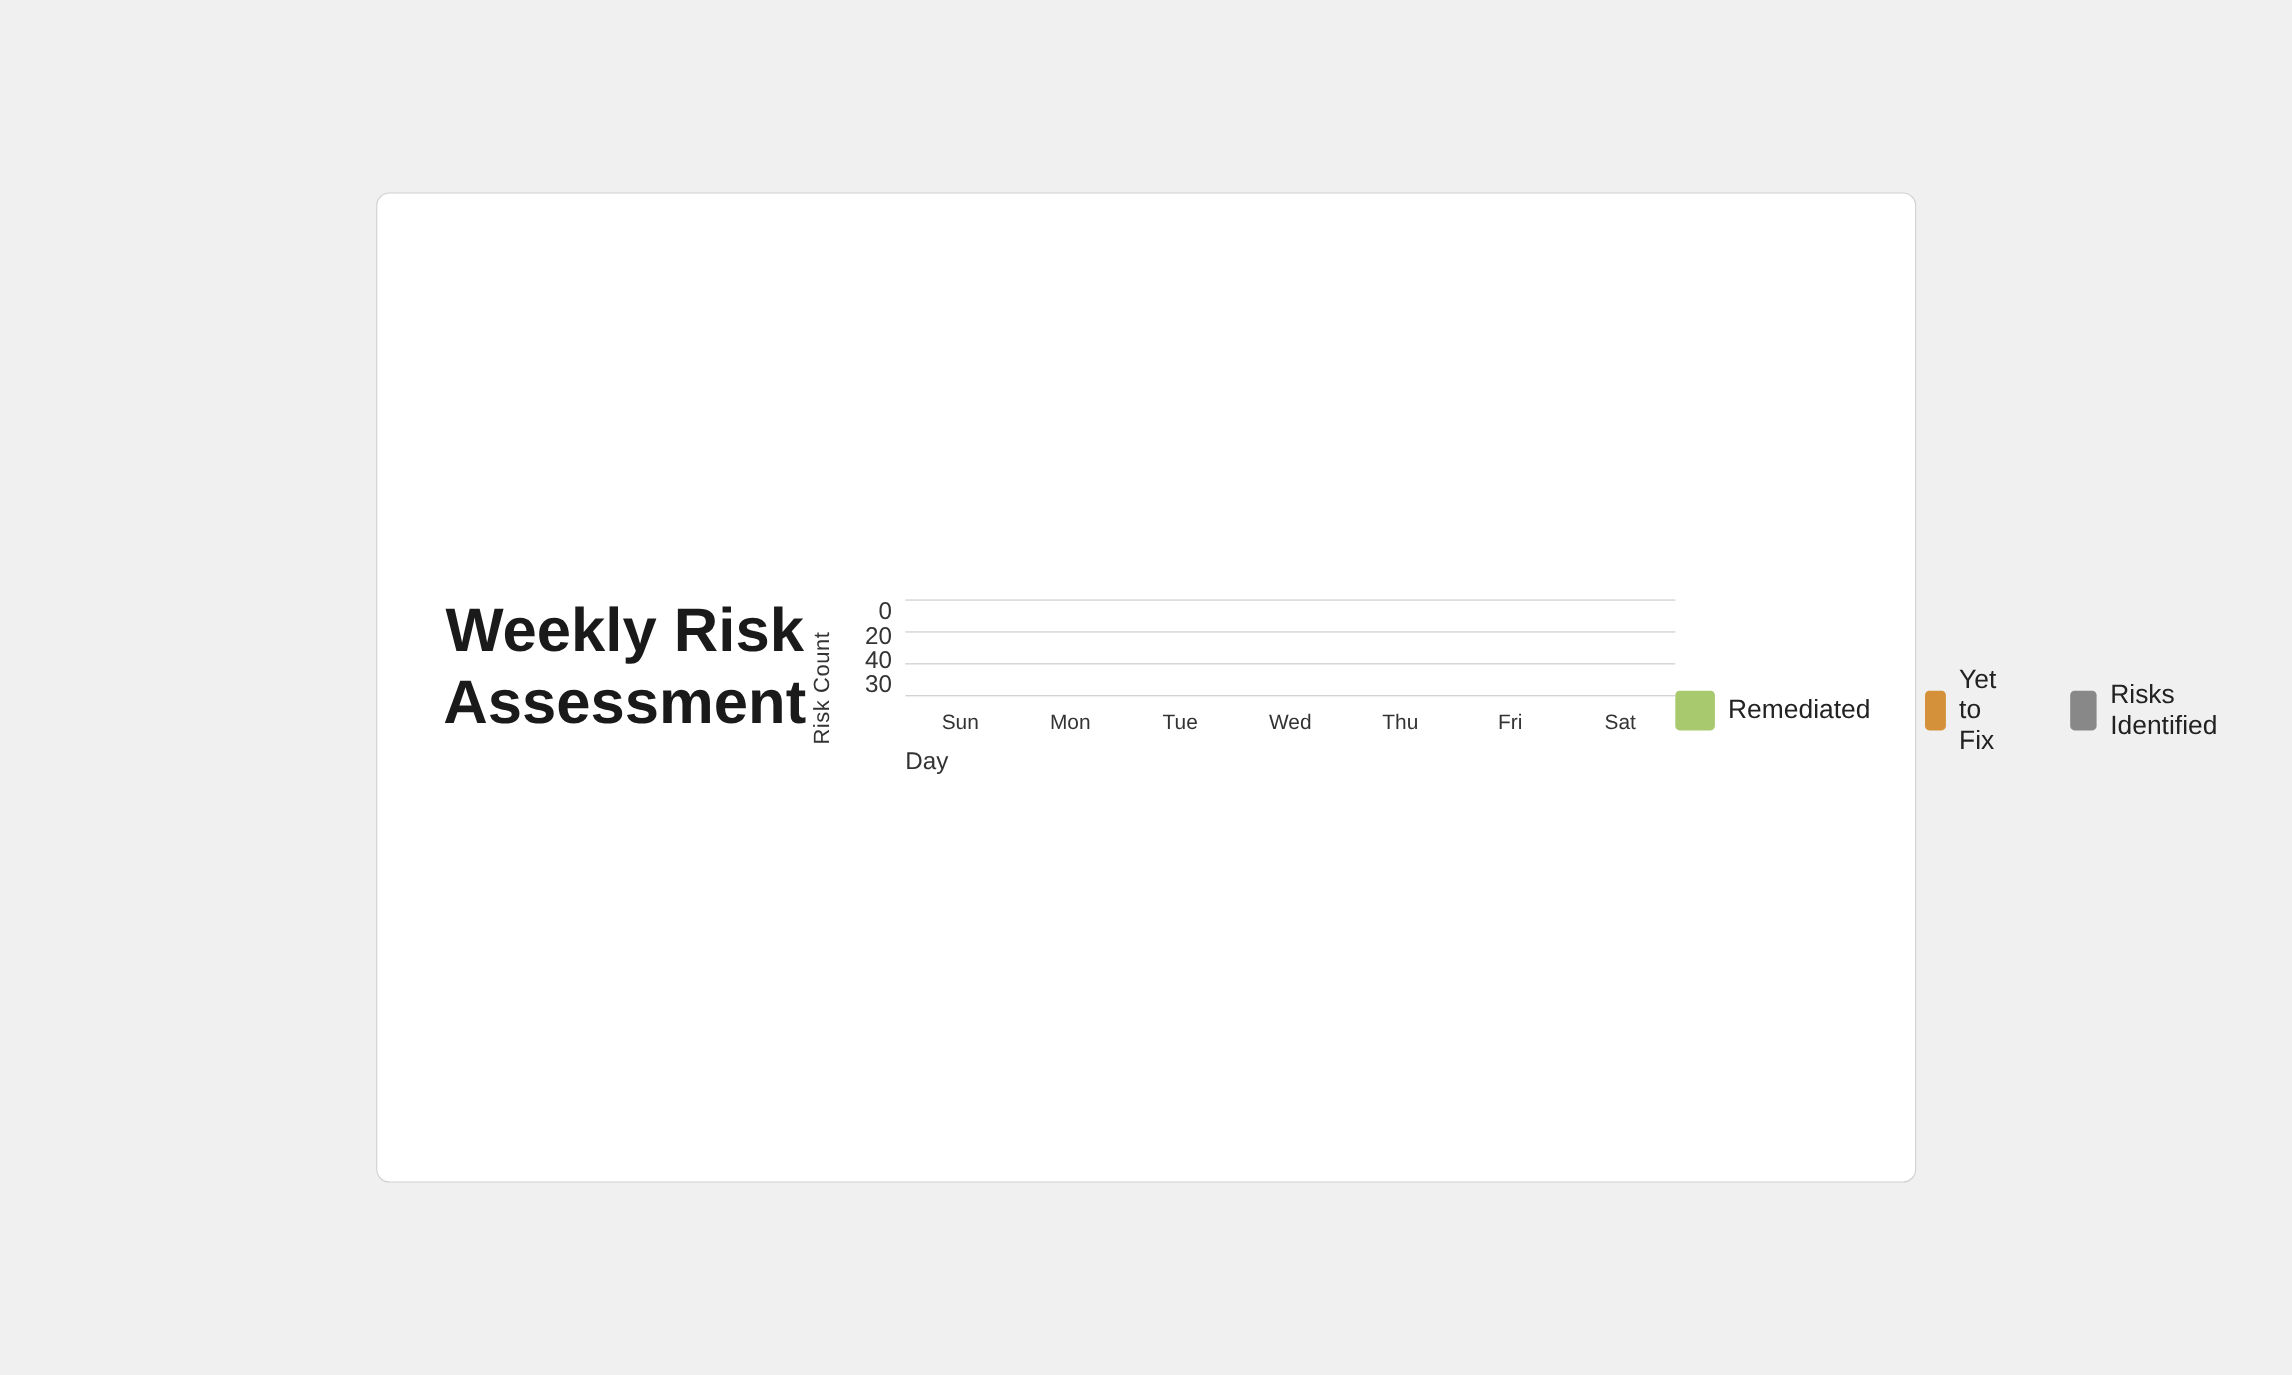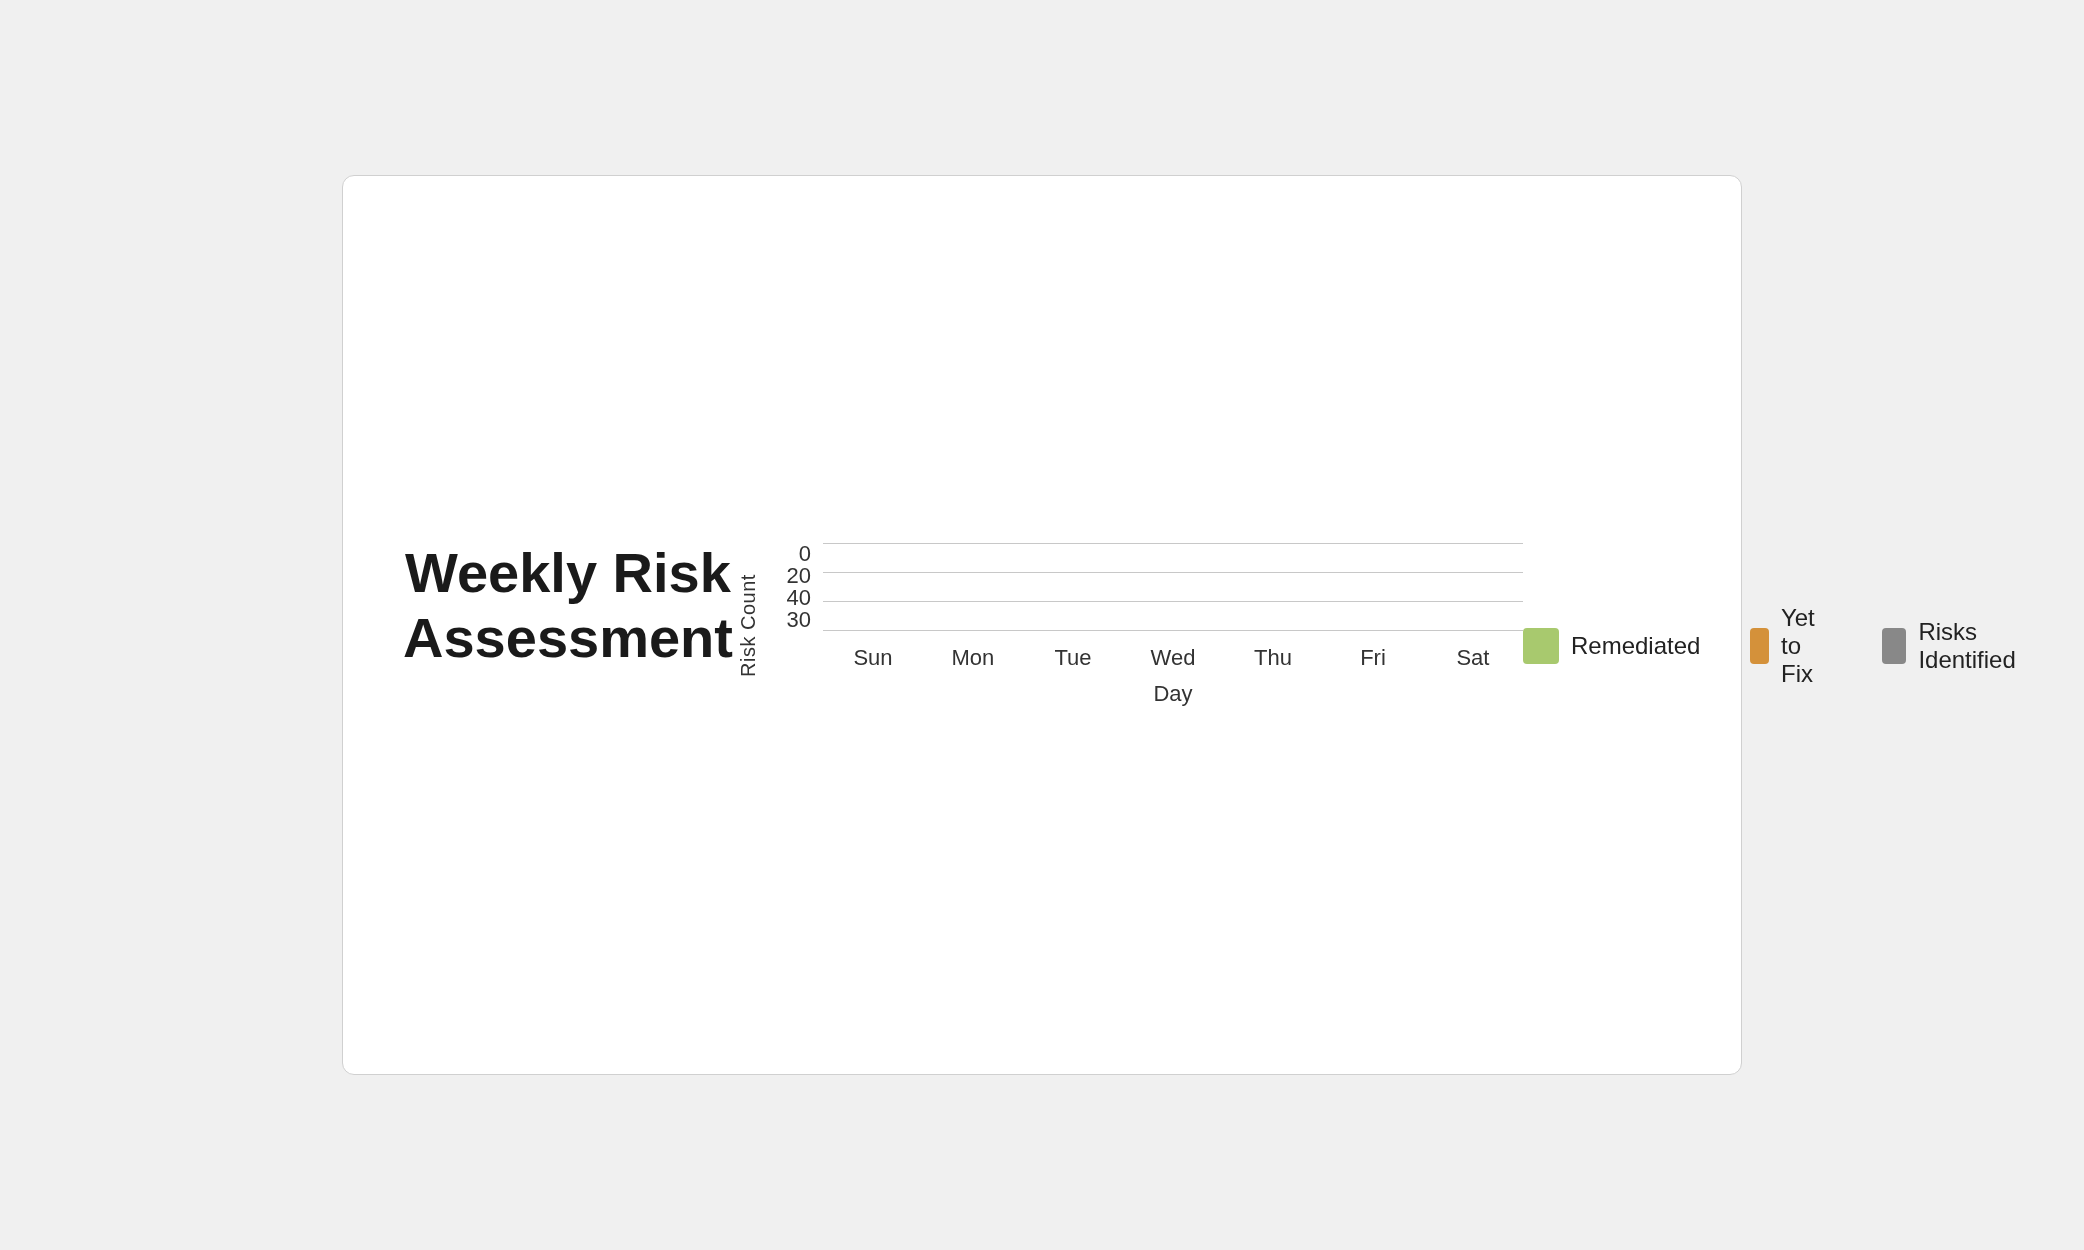--- a/index.html
+++ b/index.html
@@ -109,29 +109,28 @@
     }
 
     .x-axis {
       display: flex;
       justify-content: space-around;
       padding-top: 14px;
       margin-left: 50px;
     }
 
     .x-tick {
-      font-size: 22px;
+      font-size: 19px;
       color: #333;
       font-weight: 400;
       text-align: center;
       width: 100px;
     }
 
     .x-axis-label-container {
-      text-align: center;
       margin-top: 10px;
       margin-left: 50px;
     }
 
     .x-axis-label {
       font-size: 22px;
       color: #333;
       font-weight: 500;
     }
 

